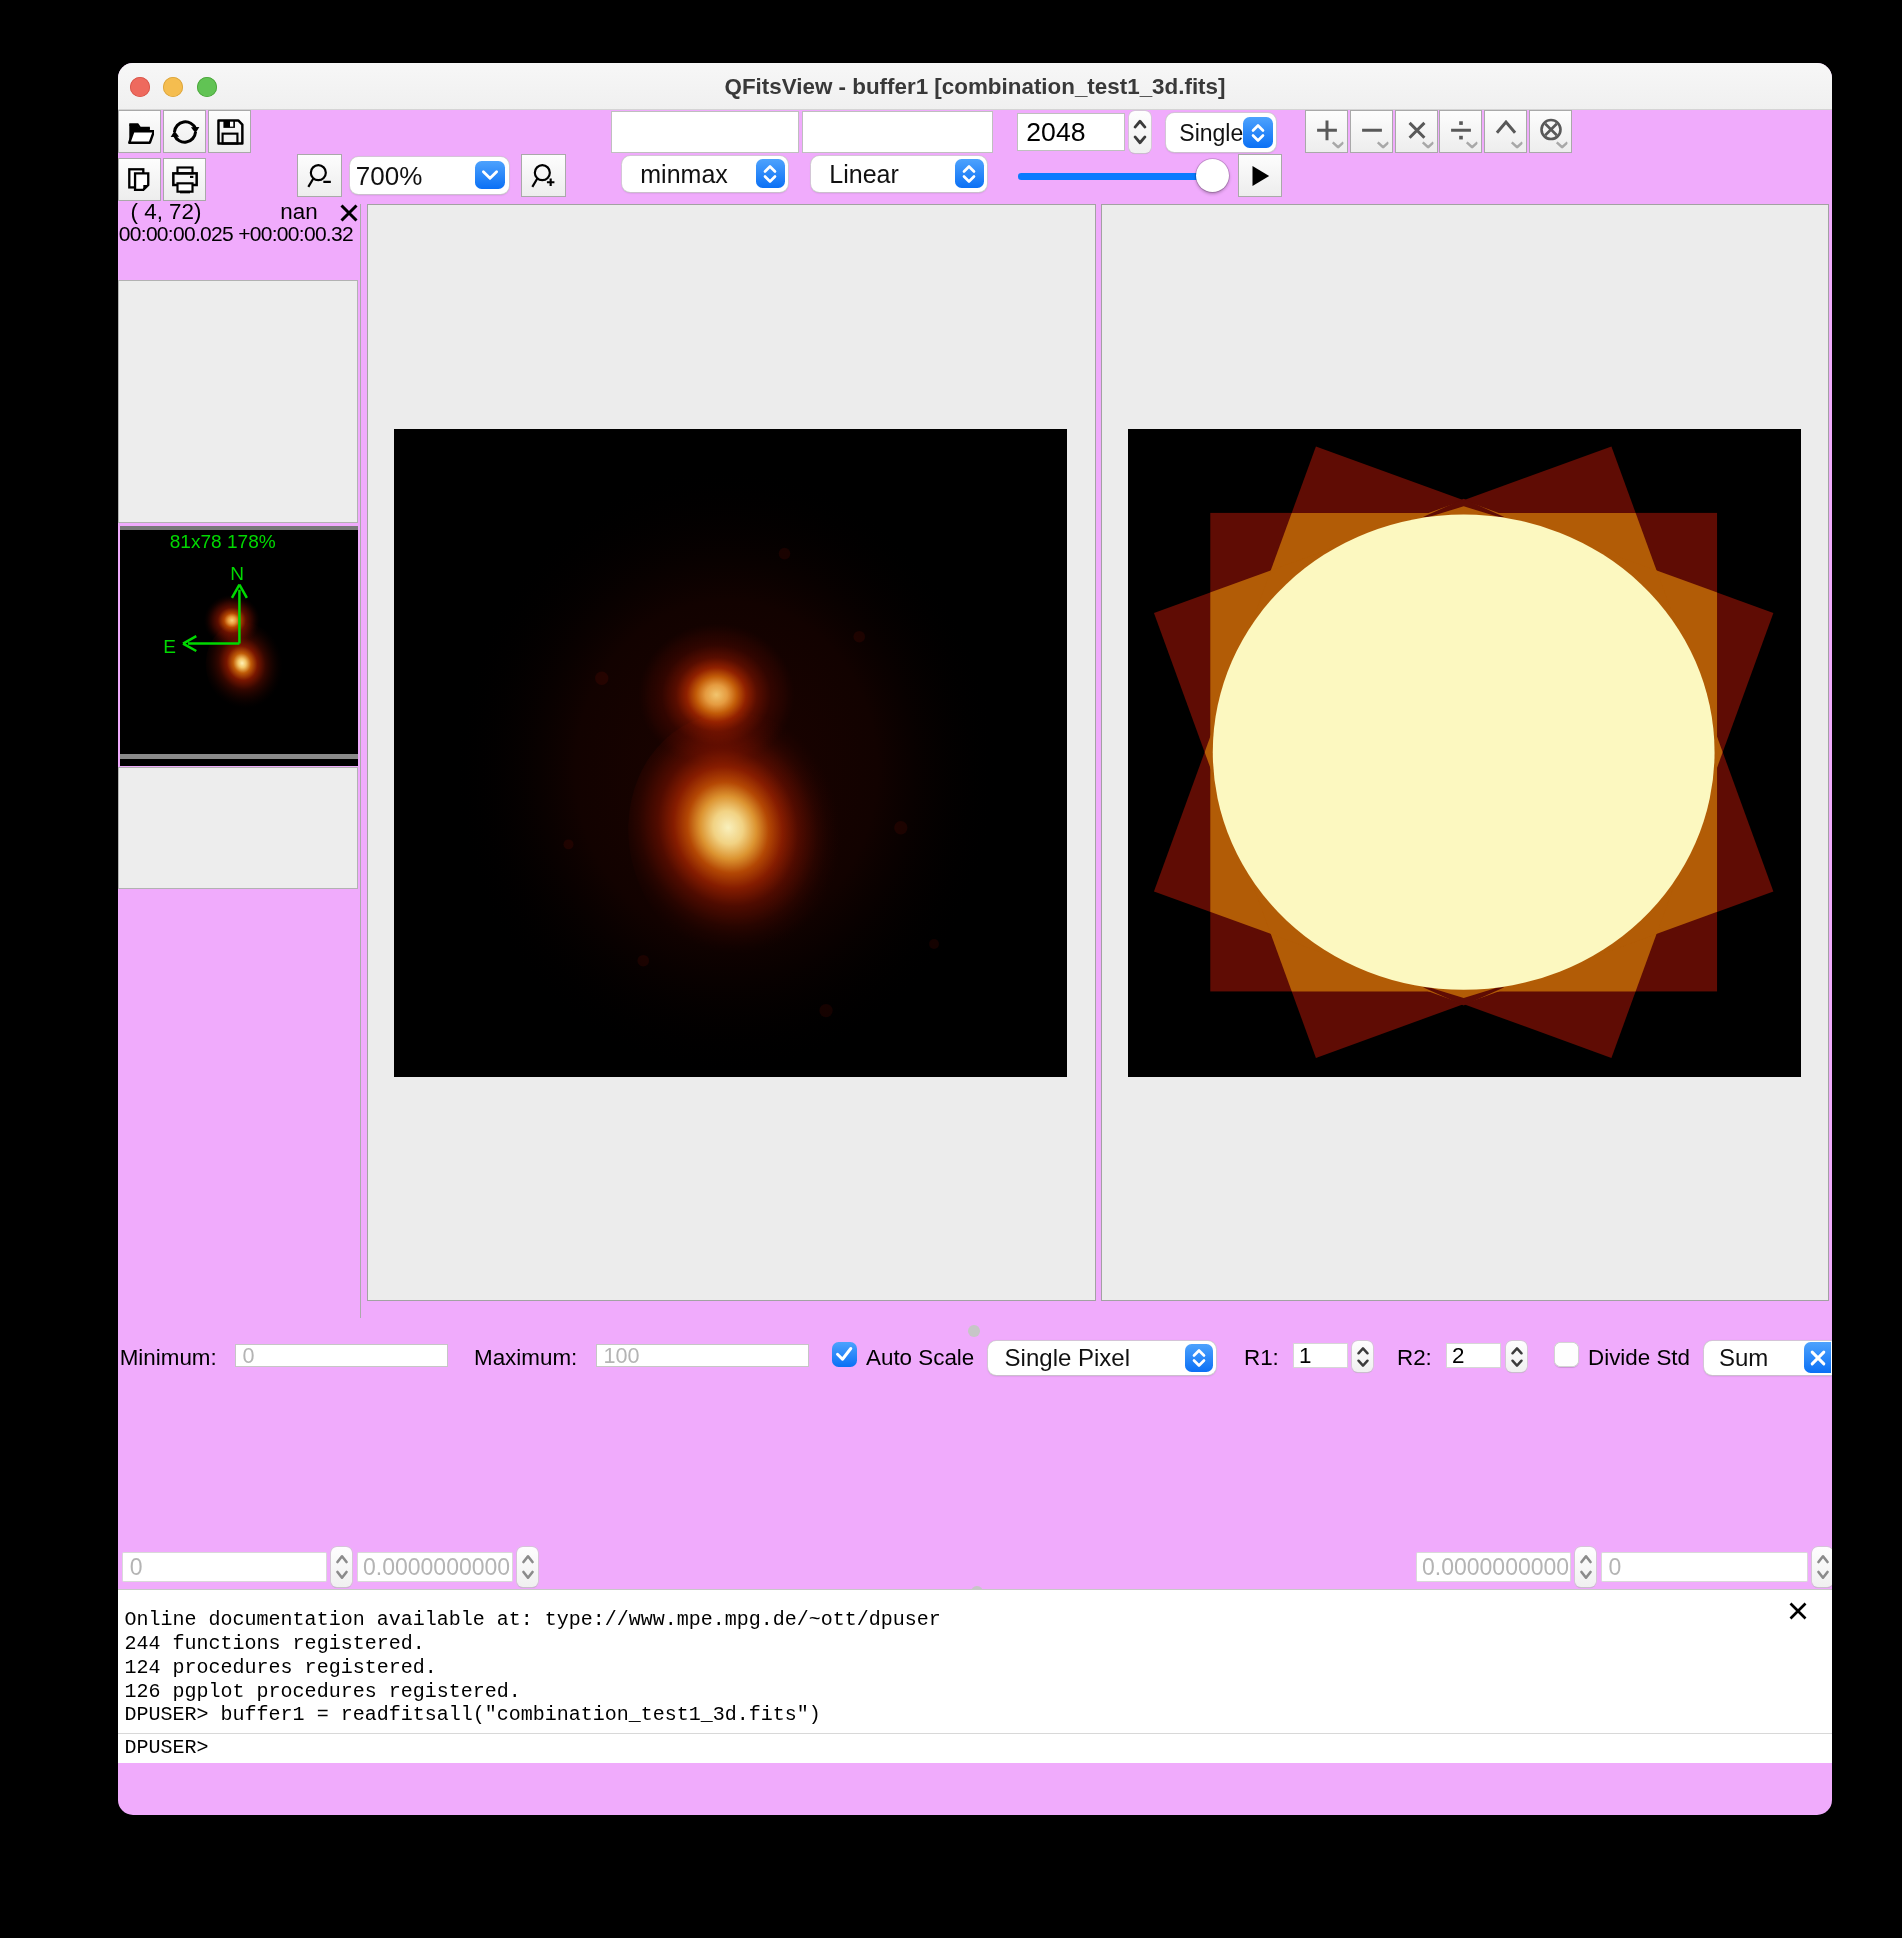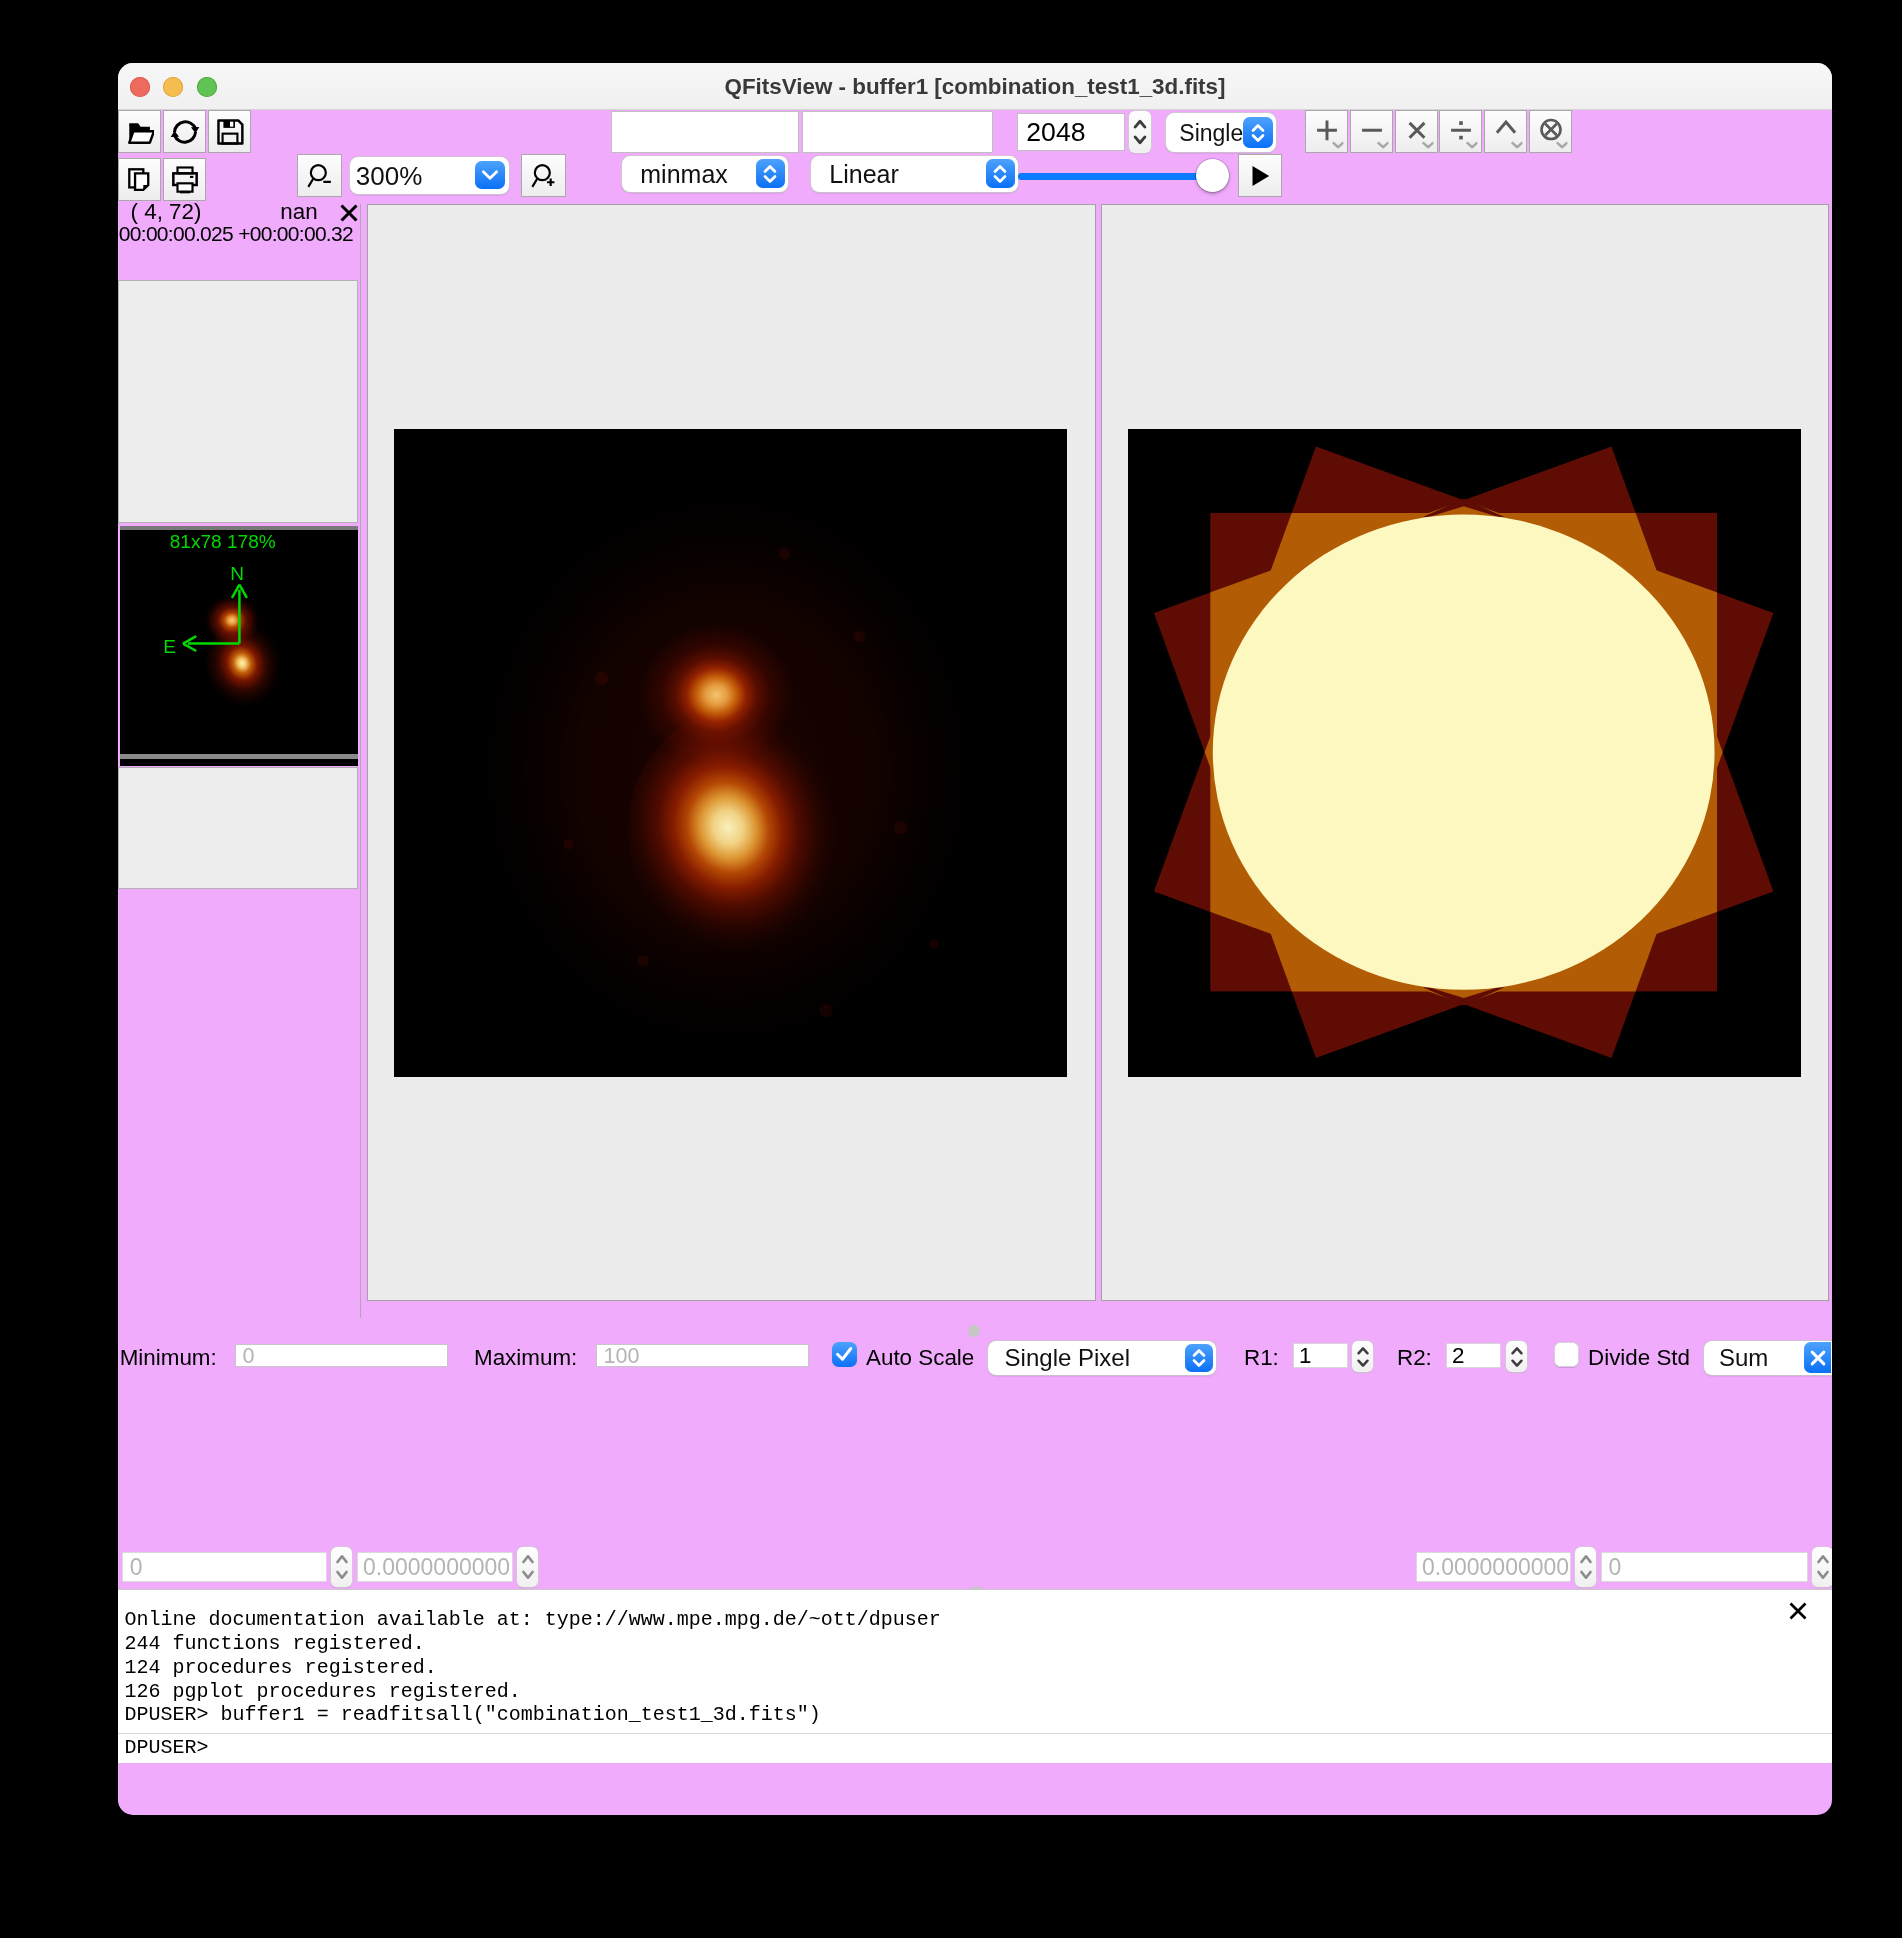--- a/index.html
+++ b/index.html
@@ -86,21 +86,21 @@
   </div>
 
   <div class="tbtn" style="left:179px;top:91px;width:45px;height:43px;">
     <svg width="30" height="30" viewBox="0 0 36 36">
         <circle cx="16" cy="14" r="9" fill="none" stroke="#000" stroke-width="2.6"></circle>
         <path d="M10 21 L4 31" stroke="#000" stroke-width="2.6"></path>
         <path d="M22 25 h9" stroke="#000" stroke-width="2.6"></path>
       </svg>
   </div>
   <div class="combo" style="left:232px;top:94px;width:159px;height:37px;">
-    <span class="lbl" style="left:5.8px;font-size:26px;">300%</span>
+    <span class="lbl" style="left:5.8px;font-size:26px;">700%</span>
     <div class="bluebox" style="right:4.2px;top:4.2px;width:30px;height:28px;">
       <svg width="18.3" height="11.6" viewBox="0 0 22 14">
           <path d="M3 3 l8 8 8-8" fill="none" stroke="#fff" stroke-width="3.4" stroke-linecap="round" stroke-linejoin="round"></path>
         </svg>
     </div>
   </div>
   <div class="tbtn" style="left:403px;top:91px;width:45px;height:43px;">
     <svg width="30" height="30" viewBox="0 0 36 36">
         <circle cx="16" cy="14" r="9" fill="none" stroke="#000" stroke-width="2.6"></circle>
         <path d="M10 21 L4 31" stroke="#000" stroke-width="2.6"></path>
@@ -112,21 +112,21 @@
   <div class="tfield" style="left:684px;top:48px;width:191px;height:42px;"></div>
 
   <div class="combo" style="left:504px;top:93px;width:166px;height:36px;">
     <span class="lbl">minmax</span>
     <div class="bluebox" style="right:3.3px;top:3.3px;width:29px;height:29px;">
       <svg width="15" height="20" viewBox="0 0 18 24">
           <path d="M3 9 l6 -6 6 6 M3 15 l6 6 6 -6" fill="none" stroke="#fff" stroke-width="3.2" stroke-linecap="round" stroke-linejoin="round"></path>
         </svg>
     </div>
   </div>
-  <div class="combo" style="left:693px;top:93px;width:207px;height:36px;">
+  <div class="combo" style="left:693px;top:93px;width:176px;height:36px;">
     <span class="lbl">Linear</span>
     <div class="bluebox" style="right:3.3px;top:3.3px;width:29px;height:29px;">
       <svg width="15" height="20" viewBox="0 0 18 24">
           <path d="M3 9 l6 -6 6 6 M3 15 l6 6 6 -6" fill="none" stroke="#fff" stroke-width="3.2" stroke-linecap="round" stroke-linejoin="round"></path>
         </svg>
     </div>
   </div>
 
   <div class="tfield" style="left:899px;top:50px;width:108px;height:38px;font-size:26.6px;color:#000;">
       <span style="position:absolute;left:8.3px;top:50%;transform:translateY(-50%);">2048</span>

